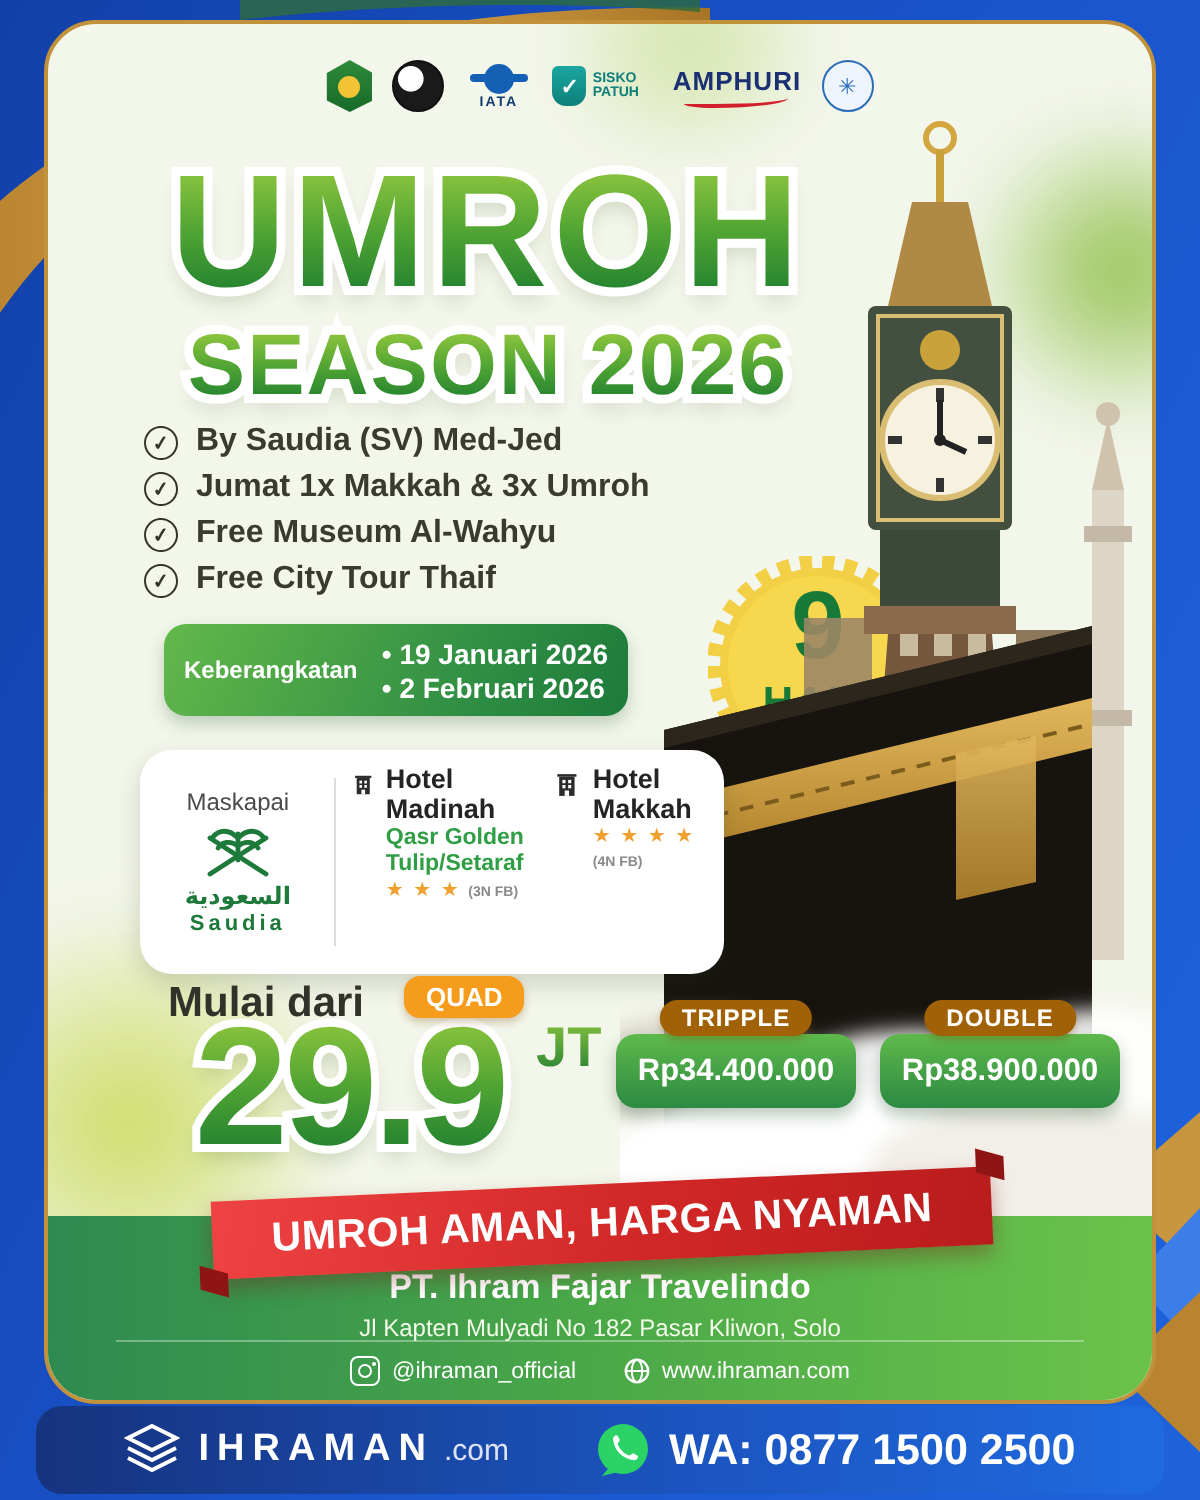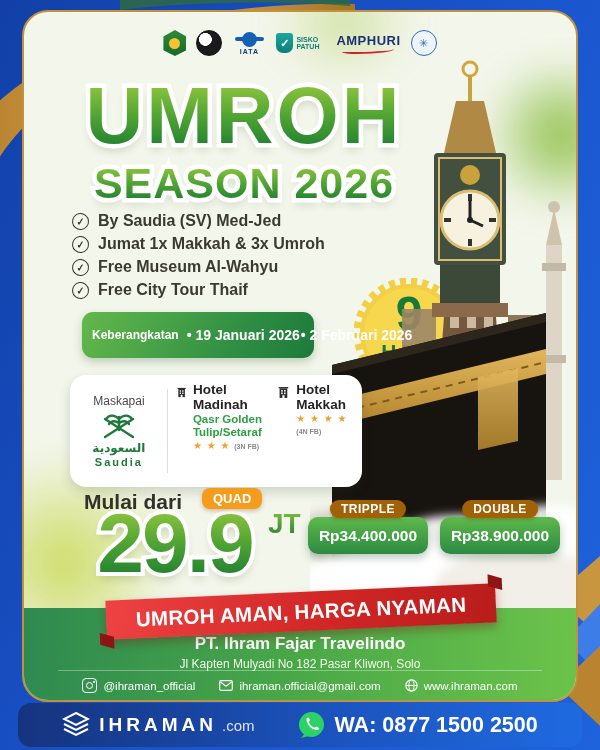--- a/index.html
+++ b/index.html
@@ -45,21 +45,21 @@
   .grad-front{background:linear-gradient(180deg,#95c93f 5%,#50a433 50%,#15782f 100%);-webkit-background-clip:text;background-clip:text;color:transparent;z-index:3;}
   
   .features{left:48px;top:200px;z-index:4;display:flex;flex-direction:column;gap:5px;}
   .feat{display:flex;align-items:center;gap:9px;font-size:16px;font-weight:bold;color:#3b3a30;}
   .chk{width:15px;height:15px;border:1.6px solid #35342b;border-radius:50%;display:flex;align-items:center;justify-content:center;font-size:10px;font-weight:bold;color:#35342b;flex:0 0 auto;transform:rotate(-6deg);}
   
   .depart{left:58px;top:300px;width:232px;height:46px;border-radius:11px;z-index:4;
     background:linear-gradient(115deg,#63b84b 0%,#2d8c43 70%,#1d7a3a 100%);
     box-shadow:0 4px 8px rgba(30,90,40,.25);display:flex;align-items:center;padding:0 10px;box-sizing:border-box;gap:8px;}
   .depart .lbl{font-size:12px;font-weight:bold;color:#fff;width:103px;}
-  .depart .dates{display:flex;flex-direction:row;gap:1px;}
+  .depart .dates{display:flex;flex-direction:column;gap:1px;}
   .depart .dates div{font-size:14px;font-weight:bold;color:#fff;white-space:nowrap;}
   .depart .dates div:before{content:"• ";}
   
   .dur{left:330px;top:266px;width:110px;height:110px;z-index:2;}
   .dur .ring{position:absolute;left:0;top:0;}
   .dur .num{position:absolute;left:0;top:12px;width:110px;text-align:center;font-size:48px;font-weight:800;color:#177a38;line-height:1;}
   .dur .unit{position:absolute;left:0;top:62px;width:110px;text-align:center;font-size:21px;font-weight:800;color:#177a38;letter-spacing:1px;}
   
   #makkah{left:286px;top:45px;width:270px;height:565px;z-index:3;}
   
@@ -356,27 +356,20 @@
 
   <div class="abs footer">
     <div class="cname">PT. Ihram Fajar Travelindo</div>
     <div class="caddr">Jl Kapten Mulyadi No 182 Pasar Kliwon, Solo</div>
     <div class="social">
       <div class="soc">
         <span class="ig"></span>
         <span>@ihraman_official</span>
       </div>
       <div class="soc">
-        <svg width="14" height="11" viewBox="0 0 14 11">
-          <rect x="0.7" y="0.7" width="12.6" height="9.6" rx="1.2" fill="none" stroke="#fff" stroke-width="1.2"></rect>
-          <polyline points="1.5,2 7,6.3 12.5,2" fill="none" stroke="#fff" stroke-width="1.2"></polyline>
-        </svg>
-        <span>ihraman.official@gmail.com</span>
-      </div>
-      <div class="soc">
         <svg width="13" height="13" viewBox="0 0 13 13">
           <circle cx="6.5" cy="6.5" r="5.6" fill="none" stroke="#fff" stroke-width="1.2"></circle>
           <ellipse cx="6.5" cy="6.5" rx="2.6" ry="5.6" fill="none" stroke="#fff" stroke-width="1"></ellipse>
           <line x1="0.9" y1="6.5" x2="12.1" y2="6.5" stroke="#fff" stroke-width="1"></line>
         </svg>
         <span>www.ihraman.com</span>
       </div>
     </div>
   </div>
 </div>

